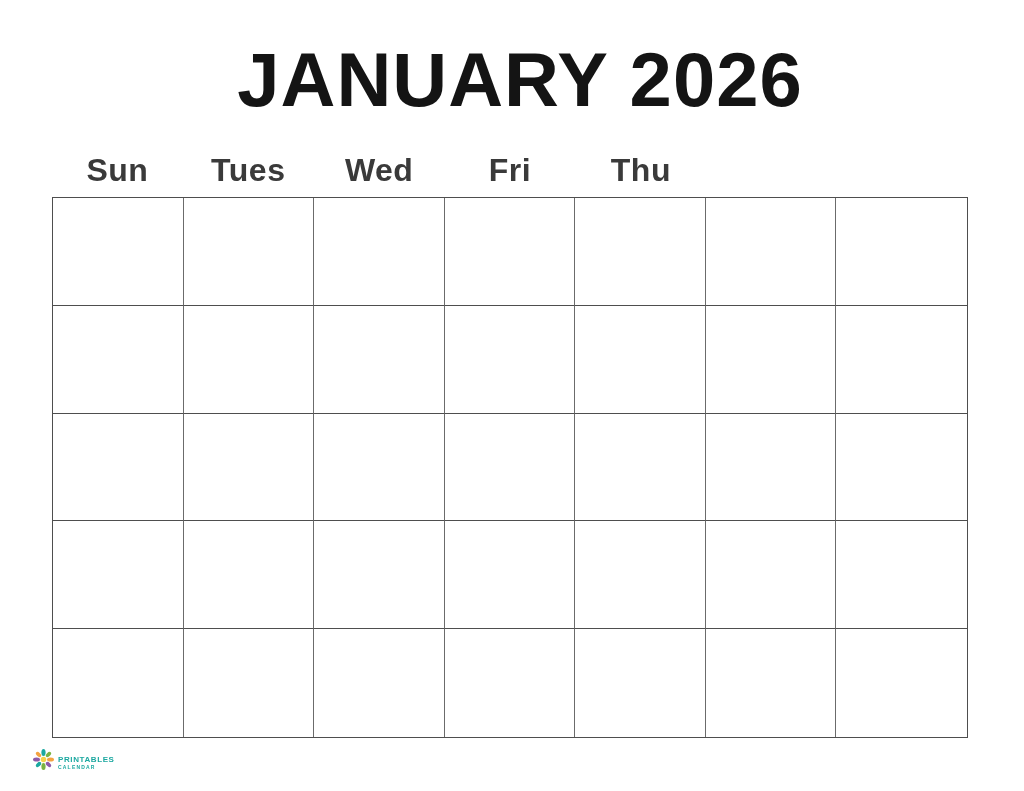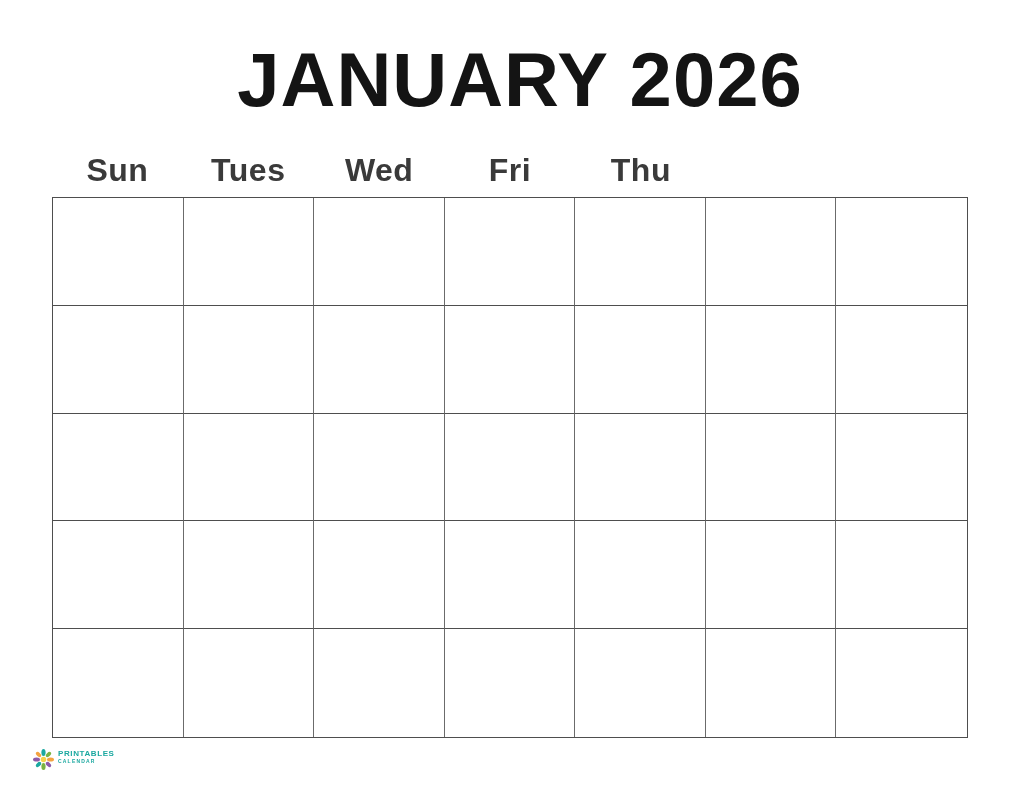--- a/index.html
+++ b/index.html
@@ -74,21 +74,21 @@
   }
   .cell:nth-child(7n) { border-right: none; }
   .cell:nth-last-child(-n+7) { border-bottom: none; }
 
   
   .logo {
     position: absolute;
     left: 33px;
     top: 749px;
     display: flex;
-    align-items: flex-start;
+    align-items: flex-end;
     gap: 4px;
   }
   .logo-flower {
     width: 21px;
     height: 21px;
     flex: 0 0 auto;
   }
   .logo-text {
     display: flex;
     flex-direction: column;

